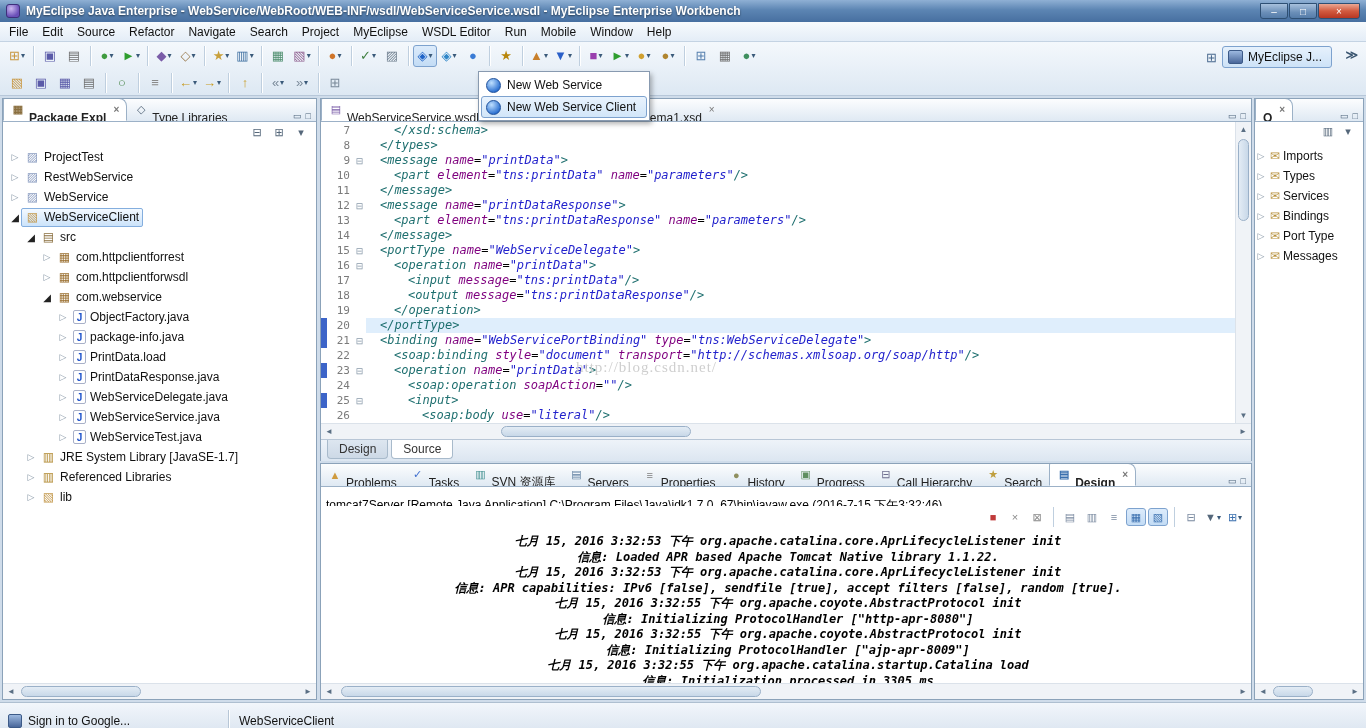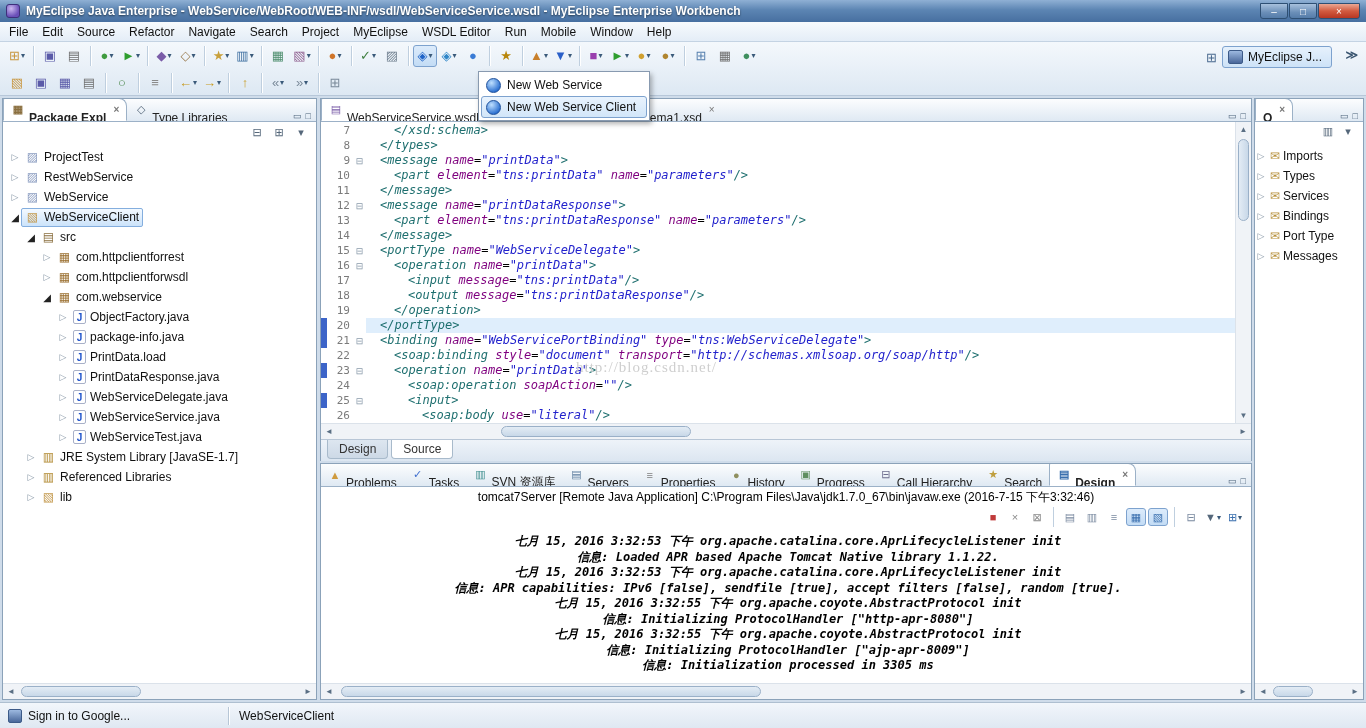--- a/index.html
+++ b/index.html
@@ -147,40 +147,40 @@
   .modebar { height:22px; flex:none; background:linear-gradient(#eef3f9,#dce6f1);
     border-top:1px solid #b8c6d6; display:flex; align-items:flex-start; padding-left:6px; gap:3px; }
   .mtab { height:19px; padding:0 11px; display:inline-flex; align-items:center;
     border:1px solid #a8bacb; border-top:none; border-radius:0 0 4px 4px;
     background:linear-gradient(#dde6f0,#cdd9e6); color:#333; }
   .mtab.active { background:#fff; }
 
   
   #bottom-panel { position:absolute; top:365px; left:0; right:0; bottom:0;
     border:1px solid #8ba2b9; background:#fff; display:flex; flex-direction:column; }
-  .console-header { height:19px; flex:none; padding:2px 5px 0; color:#000;
-    white-space:nowrap; overflow:hidden;text-align:center; }
+  .console-header { height:19px; flex:none; padding:10px 5px 0; color:#000;
+    white-space:nowrap; overflow:hidden; }
   .console-toolbar { height:22px; flex:none; display:flex; justify-content:flex-end;
     align-items:center; gap:2px; padding-right:6px; }
   .console-output { flex:1; overflow:hidden; padding:6px 0 0 4px;text-align:center; }
   .console-line { font:italic bold 12px/15.5px "DejaVu Sans Mono", monospace;
     color:#000; white-space:pre; }
 
   
   .outline-toolbar { height:18px; flex:none; display:flex; justify-content:flex-end;
     align-items:center; padding:0 5px; }
   .outline-list { flex:1; overflow:hidden; padding-top:6px; }
   .oi { height:20px; display:flex; align-items:center; white-space:nowrap; }
   .oi-icon { width:16px; text-align:center; flex:none; }
   .oi-icon::before { content:"✉"; color:#b8923f; font-size:12px; }
 
   
   #statusbar { position:absolute; left:0; right:0; bottom:0; height:26px;
     background:linear-gradient(#f2f6fb,#dfe8f2); border-top:1px solid #aebfd0;
-    display:flex; align-items:center; }
+    display:flex; align-items:flex-end; }
   .sb-icon { width:14px; height:14px; margin:0 6px 0 8px; flex:none; border-radius:2px;
     border:1px solid #3c5a88; background:linear-gradient(#9db9e0,#49679a); }
   .sb-left { width:190px; white-space:nowrap; overflow:hidden; }
   .sb-sep { width:1px; height:18px; background:#b7c6d6; box-shadow:1px 0 0 #fff;
     margin:0 10px; flex:none; }
 
   
   #dropdown { position:absolute; left:478px; top:71px; width:172px; background:#fff;
     border:1px solid #889ab0; box-shadow:2px 3px 5px rgba(0,0,0,.3); padding:2px;
     z-index:60; }
@@ -810,20 +810,21 @@
         </div>
       <div class="console-output" id="console-output">
           <div class="console-line">七月 15, 2016 3:32:53 下午 org.apache.catalina.core.AprLifecycleListener init</div>
           <div class="console-line">信息: Loaded APR based Apache Tomcat Native library 1.1.22.</div>
           <div class="console-line">七月 15, 2016 3:32:53 下午 org.apache.catalina.core.AprLifecycleListener init</div>
           <div class="console-line">信息: APR capabilities: IPv6 [false], sendfile [true], accept filters [false], random [true].</div>
           <div class="console-line">七月 15, 2016 3:32:55 下午 org.apache.coyote.AbstractProtocol init</div>
           <div class="console-line">信息: Initializing ProtocolHandler ["http-apr-8080"]</div>
           <div class="console-line">七月 15, 2016 3:32:55 下午 org.apache.coyote.AbstractProtocol init</div>
           <div class="console-line">信息: Initializing ProtocolHandler ["ajp-apr-8009"]</div>
+          <div class="console-line">七月 15, 2016 3:32:55 下午 org.apache.catalina.startup.Catalina load</div>
           <div class="console-line">信息: Initialization processed in 3305 ms</div>
         </div>
       <div class="hscroll">
         <span class="hs-btn hs-left"></span>
         <span class="hs-thumb" style="left:20px;width:420px;"></span>
         <span class="hs-btn hs-right"></span>
       </div>
     </div>
   </div>
 

